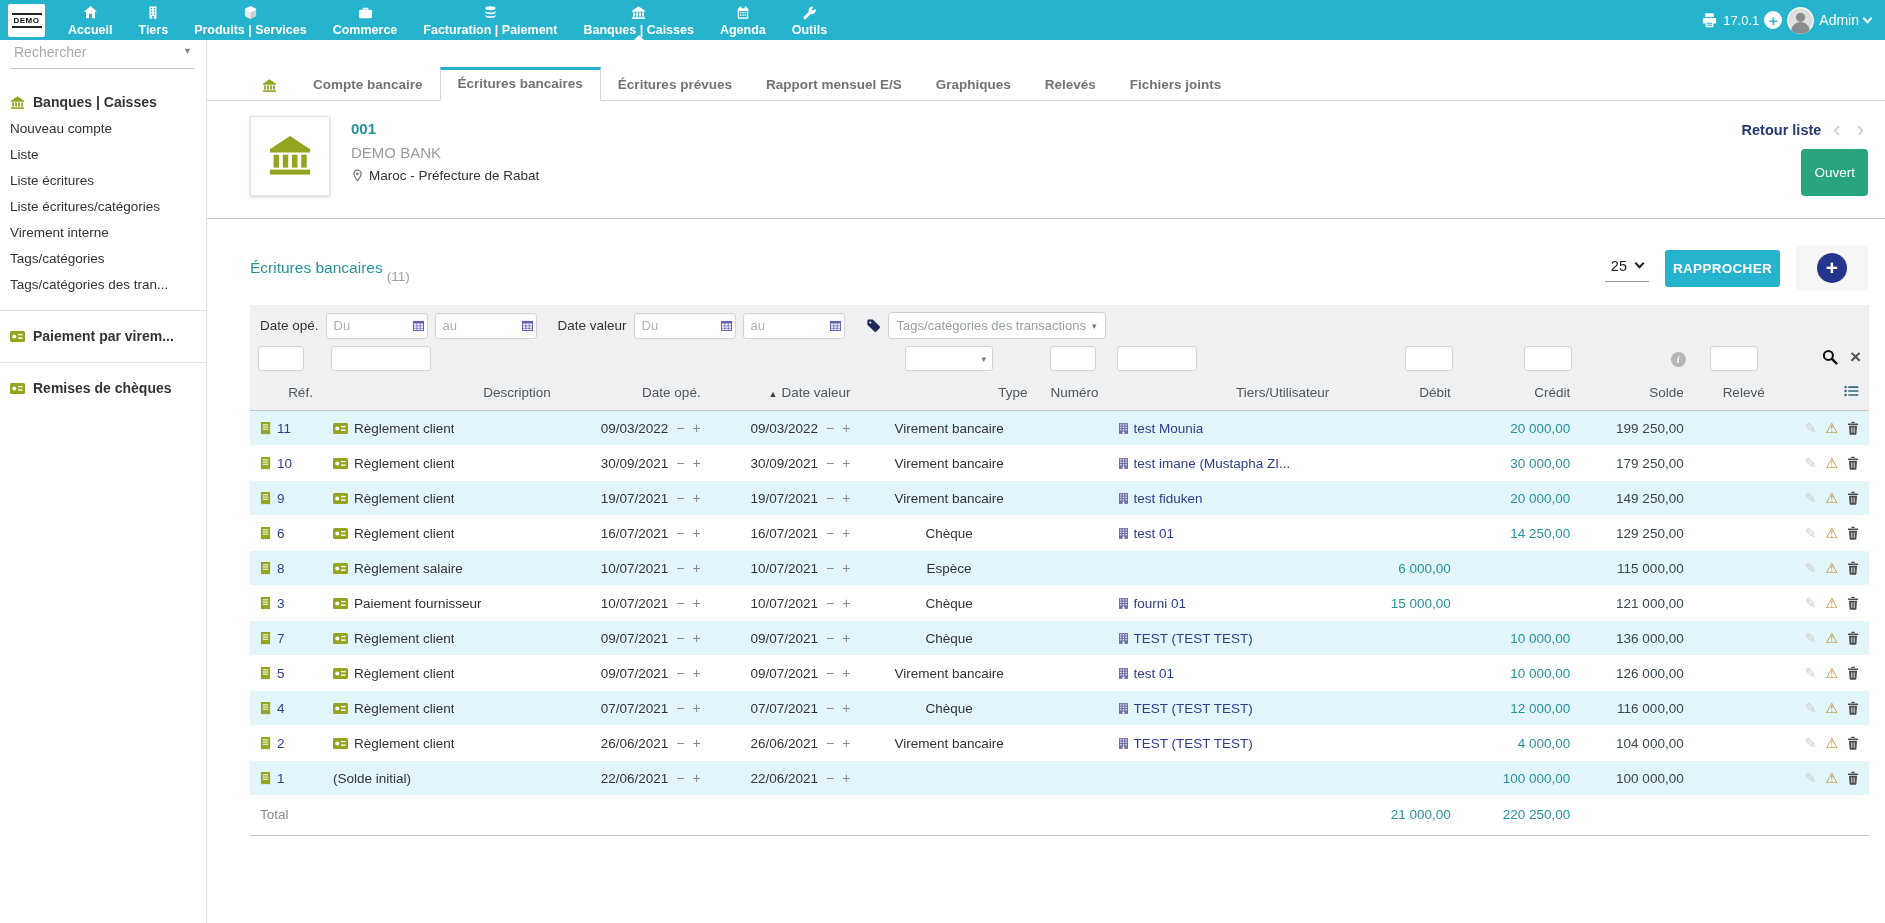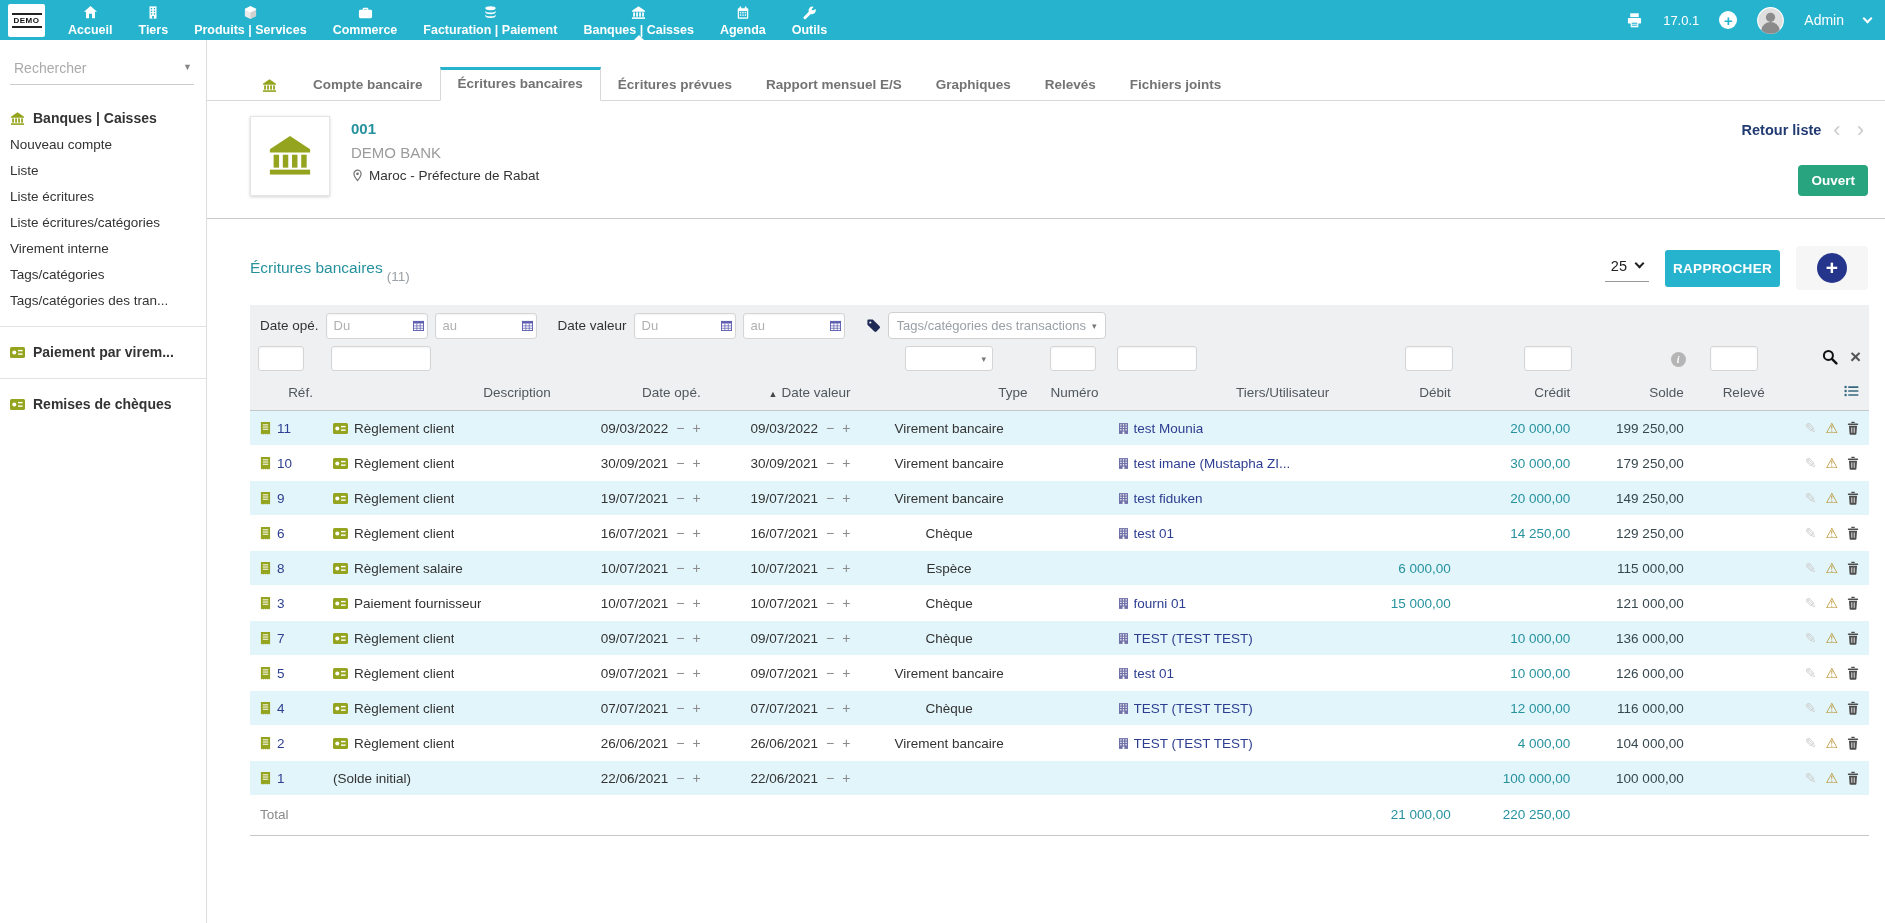--- a/index.html
+++ b/index.html
@@ -10,31 +10,31 @@
   
   .topbar { height:40px; background:#25b3ce; display:flex; align-items:center; padding:0 14px 0 8px; }
   .logo { width:37px; height:33px; background:#fff; border-radius:2px; display:flex; align-items:center; justify-content:center; cursor:pointer; }
   .logo span { font-size:8px; font-weight:bold; color:#111; border-top:2px solid #222; border-bottom:2px solid #222; padding:1px 2px; letter-spacing:.5px; }
   .topnav { display:flex; margin-left:10px; height:40px; }
   .topnav-item { position:relative; display:flex; flex-direction:column; align-items:center; justify-content:center; gap:3px;
     padding:3px 13px 2px; color:#fff; font-size:12.5px; font-weight:bold; cursor:pointer; white-space:nowrap; }
   .topnav-item .ico { height:16px; display:flex; align-items:flex-end; }
   .topnav-item.active::after { content:""; position:absolute; bottom:0; left:50%; margin-left:-5px;
     width:0; height:0; border-left:5px solid transparent; border-right:5px solid transparent; border-bottom:5px solid #fff; }
-  .topbar-right { margin-left:auto; display:flex; align-items:center; gap:20px; color:#fff; font-size:13px; }
+  .topbar-right { margin-left:auto; display:flex; align-items:center; gap:5px; color:#fff; font-size:13px; }
   .plus-circle { width:18px; height:18px; border-radius:50%; background:#fff; color:#25b3ce; font-weight:bold;
     display:flex; align-items:center; justify-content:center; font-size:15px; line-height:1; cursor:pointer; }
   .avatar { width:27px; height:27px; cursor:pointer; }
   .admin-name { font-size:14px; cursor:pointer; }
   .chev { display:inline-block; width:7px; height:7px; border-right:2px solid currentColor; border-bottom:2px solid currentColor;
     transform:rotate(45deg); margin-top:-4px; }
 
   
   .layout { display:flex; height:883px; }
-  .sidebar { width:207px; flex:0 0 207px; border-right:1px solid #ddd; padding-top:16px; }
+  .sidebar { width:207px; flex:0 0 207px; border-right:1px solid #ddd; }
   .search-wrap { margin:0 12px 20px 10px; border-bottom:1px solid #ccc; padding:3px 2px 7px; position:relative; }
   .search-wrap input { border:none; outline:none; width:150px; font-size:14px; font-family:inherit; color:#333; background:transparent; }
   .search-wrap input::placeholder { color:#aaa; }
   .search-caret { position:absolute; right:2px; top:6px; color:#888; font-size:9px; cursor:pointer; }
   .side-title { display:flex; align-items:center; gap:8px; font-weight:bold; font-size:14px; padding:5px 12px 6px 10px; cursor:pointer; }
   .side-item { padding:2px 12px 2px 10px; font-size:13.5px; line-height:1.63; cursor:pointer; white-space:nowrap; }
   .side-divider { border-top:1px solid #e3e3e3; margin:12px 0; }
   main { flex:1; min-width:0; }
 
   
@@ -49,21 +49,21 @@
   .acct-card { width:80px; height:80px; background:#fff; border:1px solid #e5e5e5; box-shadow:0 1px 3px rgba(0,0,0,.18);
     display:flex; align-items:center; justify-content:center; }
   .acct-info { margin-left:21px; padding-top:4px; }
   .acct-ref { color:#26929e; font-weight:bold; font-size:15px; }
   .acct-name { color:#9b9b9b; font-size:15px; margin-top:7px; }
   .acct-addr { display:flex; align-items:center; gap:5px; margin-top:7px; font-size:13.5px; color:#333; }
   .acct-right { margin-left:auto; display:flex; flex-direction:column; justify-content:space-between; align-items:flex-end; padding-top:6px; }
   .backlist { display:flex; align-items:center; gap:8px; }
   .backlist a { color:#223a72; font-weight:bold; font-size:14.5px; }
   .pagenav { color:#ccc; font-size:22px; line-height:14px; cursor:pointer; padding:0 4px; }
-  .badge-open { background:#28a47e; color:#fff; font-weight:bold; font-size:13.5px; padding:8px 13px; border-radius:4px; }
+  .badge-open { background:#28a47e; color:#fff; font-weight:normal; font-size:13.5px; padding:16px 13px; border-radius:4px; }
 
   
   .list-head { display:flex; align-items:center; padding:27px 17px 15px 43px; }
   .list-title { color:#26929e; font-size:15.5px; }
   .list-count { color:#9aa0a6; margin-left:4px;margin-top:16px; }
   .list-right { margin-left:auto; display:flex; align-items:center; gap:16px; }
   .pagesize { display:flex; align-items:center; gap:9px; border-bottom:1px solid #999; padding:3px 6px 7px; font-size:14.5px; cursor:pointer; color:#222; }
   .btn-rapprocher { background:#25b3ce; color:#fff; border:none; font-family:inherit; font-weight:bold; font-size:13.5px;
     padding:11px 8px; border-radius:3px; letter-spacing:.3px; cursor:pointer; }
   .plus-wrap { background:#f6f6f6; border-radius:4px; width:72px; height:44px; display:flex; align-items:center; justify-content:center; }

